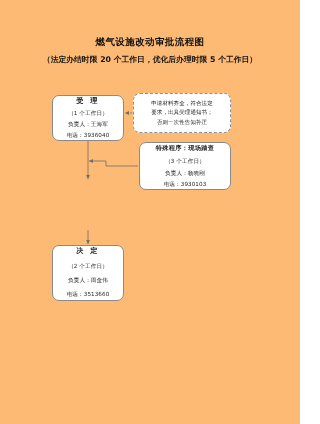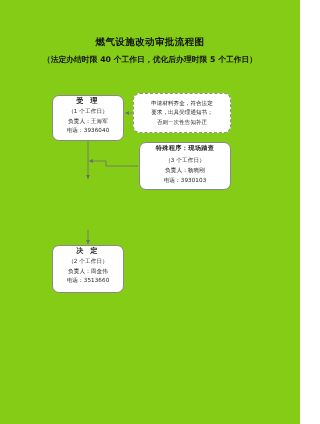--- a/index.html
+++ b/index.html
@@ -14,21 +14,21 @@
     position: relative;
     overflow: hidden;
     font-family: "DejaVu Sans", "Liberation Sans", sans-serif;
     color: #1a1a1a;
     -webkit-font-smoothing: antialiased;
   }
 
   .page {
     position: absolute;
     inset: 0;
-    background: #84cc16;
+    background: #fdba74;
   }
 
   
   .doc-title {
     position: absolute;
     top: 36px;
     left: 0;
     width: 300px;
     text-align: center;
     font-size: 9.5px;
@@ -54,21 +54,21 @@
   
   .node {
     position: absolute;
     box-sizing: border-box;
     border: 0.8px solid #8a8a8a;
     border-radius: 7px;
     background: #ffffff;
     display: flex;
     flex-direction: column;
     align-items: center;
-    justify-content: flex-start;
+    justify-content: space-between;
     text-align: center;
     color: #1d1d1d;
     overflow: hidden;
   }
   .node.dashed {
     border-style: dashed;
     border-width: 0.9px;
     border-color: #8f8f8f;
   }
 
@@ -102,21 +102,21 @@
     margin-bottom: 2px;
   }
   .note .line {
     font-size: 5.6px;
     line-height: 10px;
   }
 
   
   #node-accept   { left: 52px;  top: 95px;  width: 72px; height: 46px; }
   #node-review   { left: 48px;  top: 180px; width: 78px; height: 50px; }
-  #node-decision { left: 52px;  top: 245px; width: 72px; height: 48px; }
+  #node-decision { left: 52px;  top: 245px; width: 72px; height: 56px; }
 
   #note-materials { left: 133px; top: 93px;  width: 98px; height: 40px;
                     padding: 3px 4px; justify-content: center; }
   #note-special   { left: 139px; top: 142px; width: 92px; height: 48px; }
 
   
   .wires {
     position: absolute;
     left: 0;
     top: 0;
@@ -125,21 +125,21 @@
     pointer-events: none;
   }
 </style>
 </head>
 <body>
 
 <div class="page">
 
   <div class="doc-title">燃气设施改动审批流程图</div>
 
-  <div class="doc-subtitle">（法定办结时限 40 个工作日，优化后办理时限 5 个工作日）</div>
+  <div class="doc-subtitle">（法定办结时限 20 个工作日，优化后办理时限 5 个工作日）</div>
 
   <svg class="wires" viewBox="0 0 300 424" width="300" height="424">
     <defs>
       <marker id="ah" markerWidth="6" markerHeight="6" refX="5" refY="3" orient="auto" markerUnits="strokeWidth">
         <path d="M0,0.6 L5,3 L0,5.4 z" fill="#6f6f6f"></path>
       </marker>
     </defs>
 
     <line x1="88" y1="141" x2="88" y2="179" stroke="#6f6f6f" stroke-width="0.8" marker-end="url(#ah)"></line>
 

